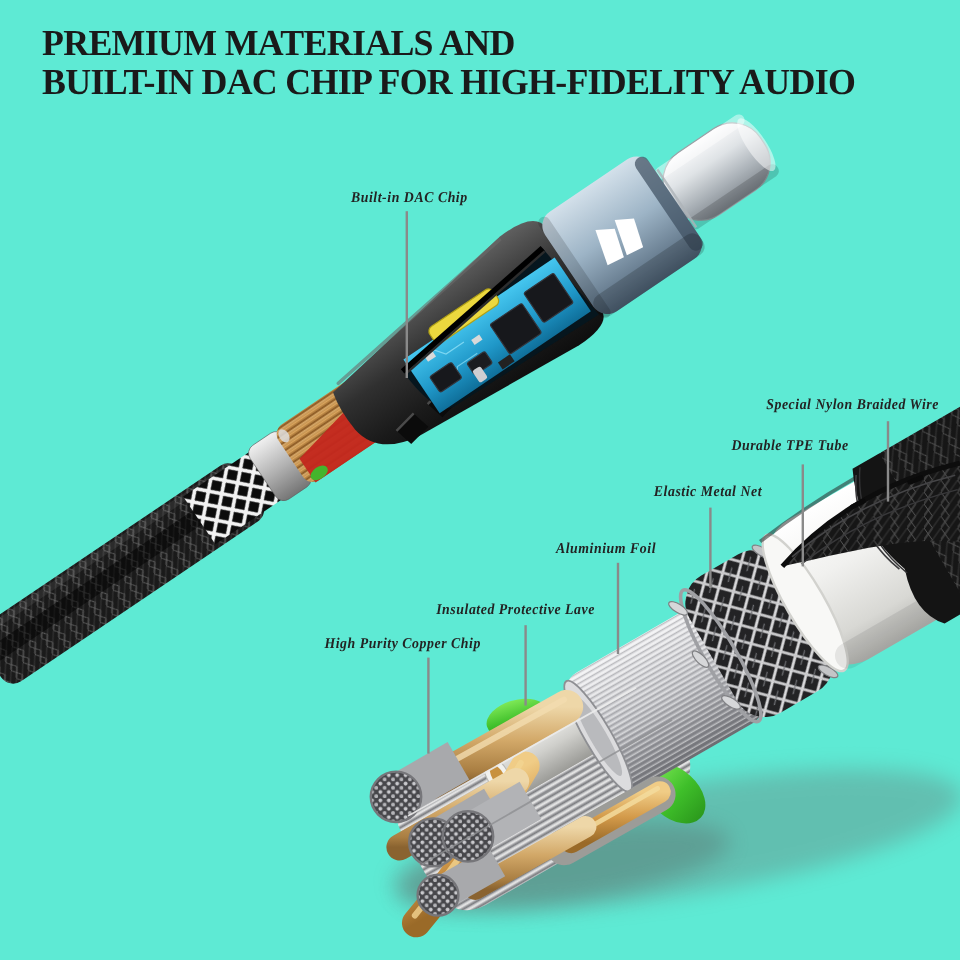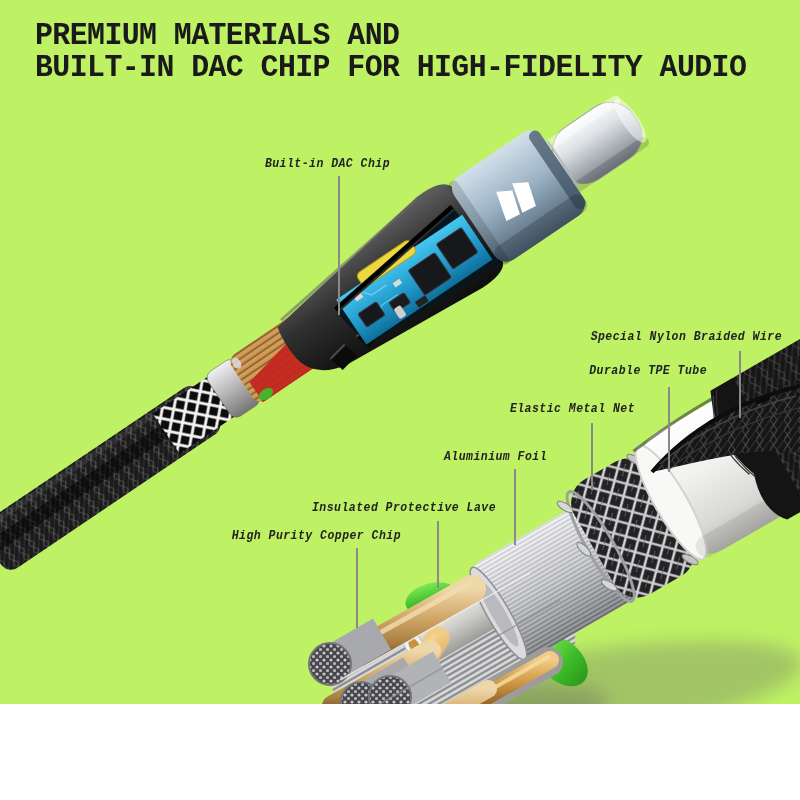--- a/index.html
+++ b/index.html
@@ -1,17 +1,17 @@
 <!DOCTYPE html>
 <html><head>
 <meta charset="utf-8">
 <style>
   html,body{margin:0;padding:0;background:#fff;}
-  #page{position:relative;width:800px;height:704px;background:#bef264;overflow:hidden;
-        font-family:Liberation Mono, monospace;}
+  #page{position:relative;width:800px;height:800px;background:#5eead4;overflow:hidden;
+        font-family:Liberation Serif, serif;}
   #title{position:absolute;left:35px;top:20px;color:#1a1a1a;font-weight:700;
          font-size:30.5px;line-height:32px;letter-spacing:-0.6px;}
   #title span{display:block;transform:scaleX(.98);transform-origin:0 50%;white-space:nowrap;}
   #art{position:absolute;left:0;top:0;}
   .callout{position:absolute;font-style:italic;font-weight:700;font-size:12.5px;
            letter-spacing:.5px;color:#232323;white-space:nowrap;
            transform:scaleX(.92);transform-origin:100% 50%;}
   .leader{position:absolute;width:1.5px;background:#8a8a8a;}
   
   #co-dac{right:410px;top:157px;}        #ld-dac{left:338px;top:176px;height:139px;}

